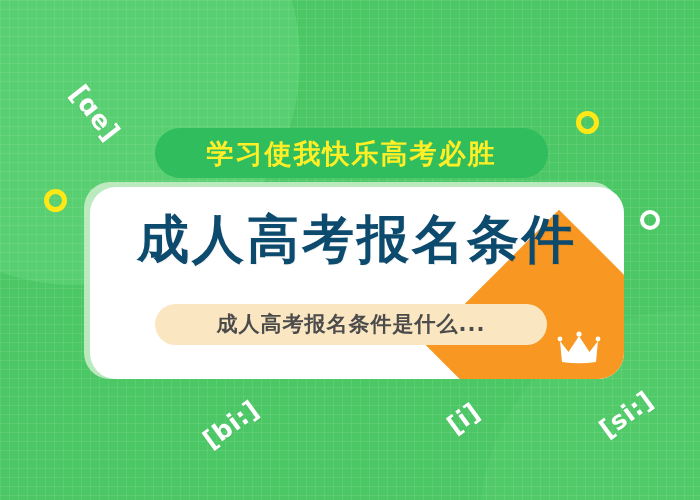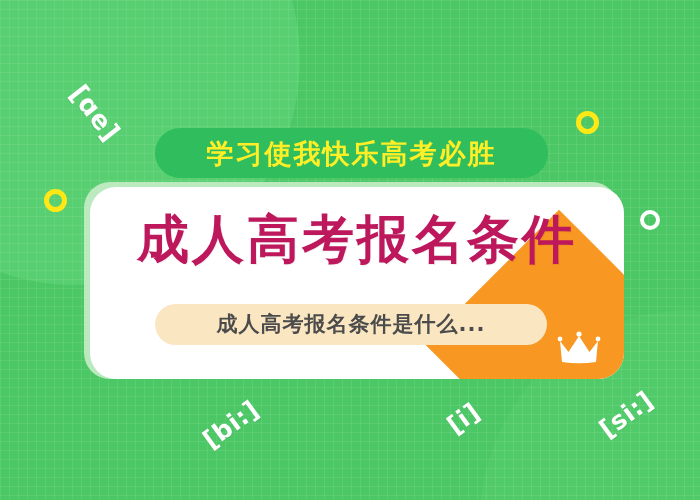--- a/index.html
+++ b/index.html
@@ -110,21 +110,21 @@
   .crown-icon {
     position:absolute;
     right:22px; bottom:14px;
     width:46px; height:34px;
   }
 
   .card-title {
     position:absolute;
     left:0; right:0; top:26px;
     text-align:center;
-    color:#be185d;
+    color:#0c4a6e;
     font-size:52px;
     font-weight:bold;
     letter-spacing:3px;
     line-height:1;
     font-family:"DejaVu Sans","Liberation Sans",sans-serif;
     text-shadow:1px 1px 0 rgba(0,0,0,.05);
   }
 
   .subtitle-pill {
     position:absolute;

